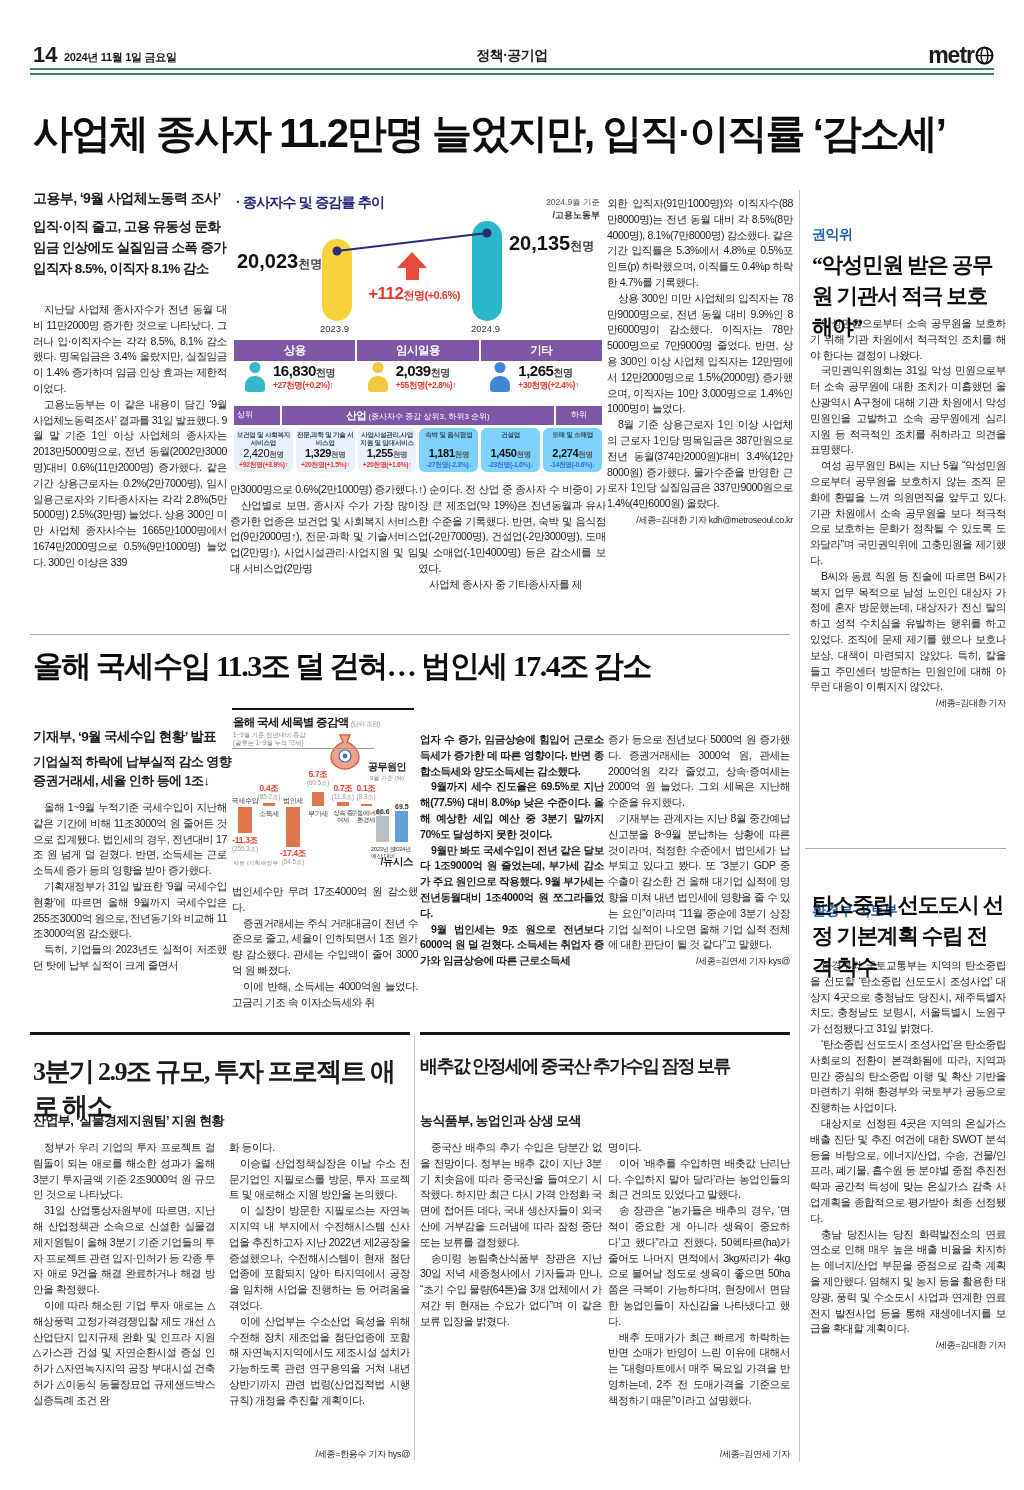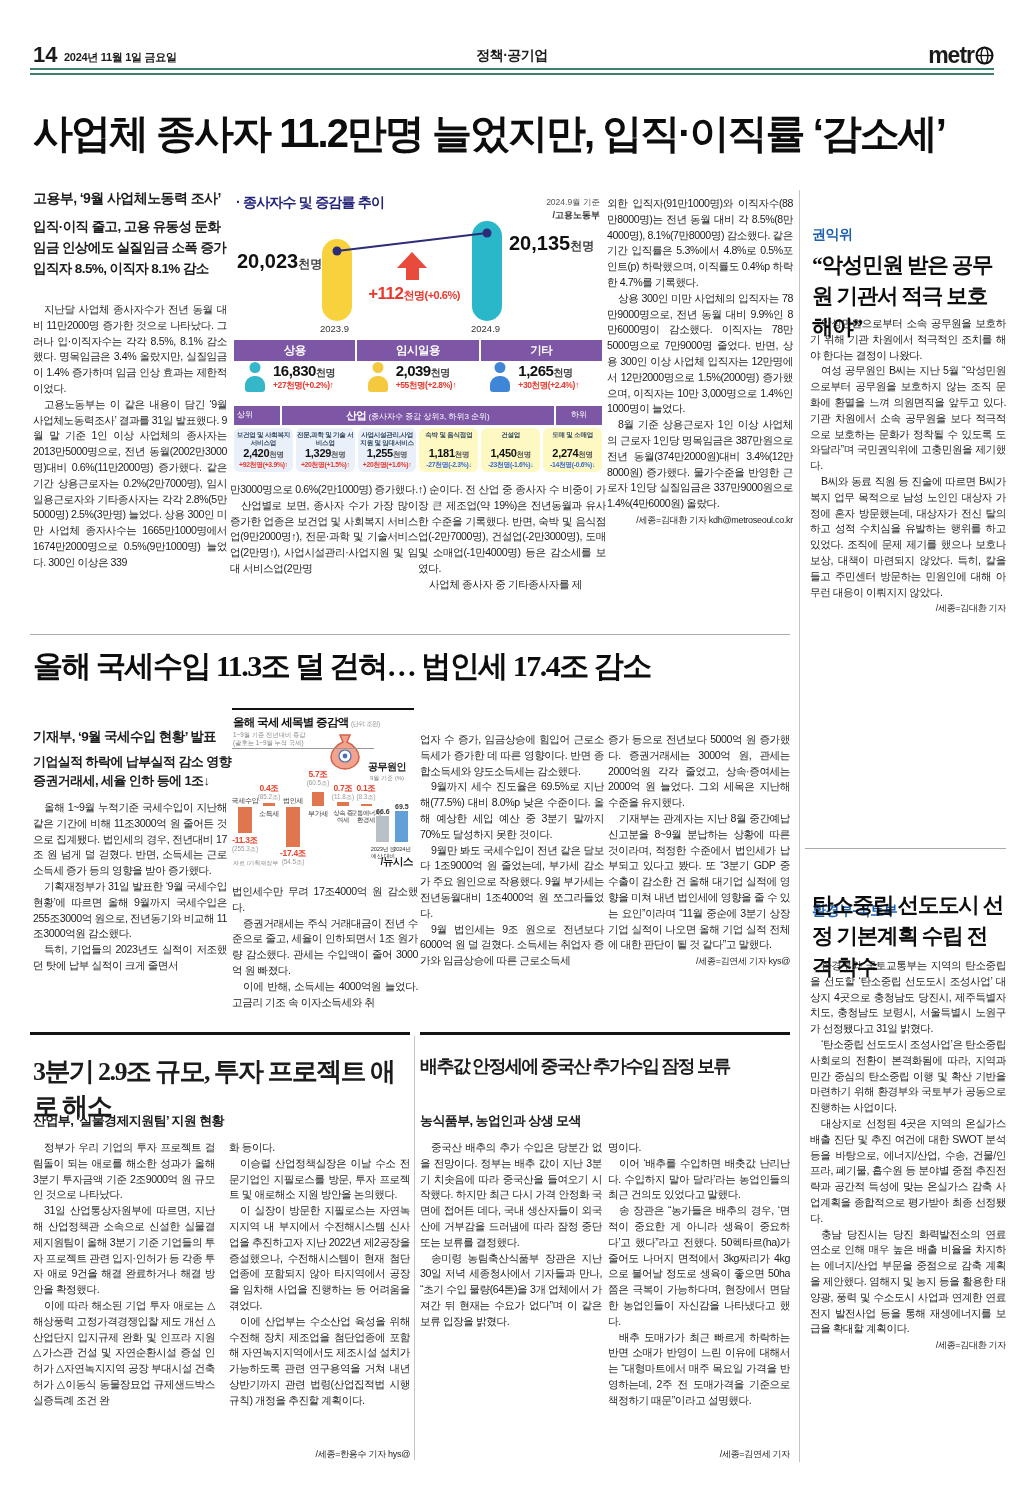--- a/index.html
+++ b/index.html
@@ -59,36 +59,36 @@
   .person::before{content:"";position:absolute;top:0;left:50%;transform:translateX(-50%);width:11px;height:11px;border-radius:50%;background:currentColor;}
   .person::after{content:"";position:absolute;bottom:0;left:50%;transform:translateX(-50%);width:20px;height:16px;border-radius:9px 9px 3px 3px;background:currentColor;}
   .gtxt{margin-left:7px;}
   .gtxt .v{font-size:15px;font-weight:800;letter-spacing:-0.5px;color:#111;}
   .gtxt .v span{font-size:10px;font-weight:600;color:#444;}
   .gtxt .d{font-size:8.5px;font-weight:700;color:#e8382c;letter-spacing:-0.4px;}
   .cards{display:flex;}
   .cards .card{flex:1;margin-right:3px;border-radius:6px;text-align:center;padding:3px 1px 2px;}
   .cards .card:last-child{margin-right:0;}
   .card.up{background:#e9f0fa;}
-  .card.down{background:#fef9c3;}
+  .card.down{background:#7dd3fc;}
   .card .nm{font-size:6.6px;line-height:8px;height:16px;color:#34495e;font-weight:700;letter-spacing:-0.3px;overflow:hidden;}
   .card .vl{font-size:11px;font-weight:800;color:#111;letter-spacing:-0.3px;}
   .card .vl span{font-size:7.5px;font-weight:600;color:#555;}
   .card .dl{font-size:6.8px;font-weight:700;letter-spacing:-0.3px;}
   .card.up .dl{color:#e8382c;}
   .card.down .dl{color:#3a6bd0;}
   
   .a2-rule{left:30px;width:760px;top:634px;}
   .a2-headline{left:33px;top:646px;width:760px;font-size:30px;font-weight:700;letter-spacing:-1.5px;color:#0d0d0d;}
   .a2-kicker{left:33px;top:728px;font-size:13.5px;}
   .a2-subs{left:33px;top:752px;}
   .a2-subs div{font-size:13px;line-height:19px;}
   .a2-col1{left:33px;top:800px;width:194px;height:214px;}
   .a2-col2{left:232px;top:884px;width:186px;height:130px;}
-  .a2-col3{left:420px;top:732px;width:184px;height:284px;}
+  .a2-col3{left:420px;top:732px;width:184px;height:284px;font-weight:bold;}
   .a2-col4{left:608px;top:732px;width:182px;height:284px;}
   
   .ig2{left:232px;top:708px;width:182px;height:160px;border-top:2px solid #111;}
   .ig2-title{left:1px;top:5px;font-size:11.5px;font-weight:800;letter-spacing:-0.7px;white-space:nowrap;}
   .ig2-title span{font-size:6.5px;font-weight:400;color:#999;}
   .ig2-n1{left:1px;top:21px;font-size:6.3px;color:#888;}
   .ig2-n2{left:1px;top:29px;font-size:6.3px;color:#888;}
   .ig2-main{left:0;top:38px;width:142px;height:110px;}
   .ig2-axis{left:0;top:58px;width:142px;height:1px;background:#999;}
   .bar2{position:absolute;background:#e0764e;}
@@ -223,21 +223,21 @@
 
     <div class="abs band band2" style="left:0;top:214px;width:368px;">
       <div class="cell" style="flex:0 0 40px;text-align:left;">상위</div>
       <div class="cell mid"><b>산업</b> <span>(종사자수 증감 상위3, 하위3 순위)</span></div>
       <div class="cell" style="flex:0 0 40px;text-align:center;">하위</div>
     </div>
 
     <div class="abs cards" style="left:0;top:236px;width:368px;">
       <div class="card up">
         <div class="nm">보건업 및 사회복지 서비스업</div>
-        <div class="vl"><span style="font-size:11px;font-weight:700;color:#111;">2,420</span><span>천명</span></div>
+        <div class="vl"><span style="font-size:11px;font-weight:400;color:#111;">2,420</span><span>천명</span></div>
         <div class="dl">+92천명(+3.9%)↑</div>
       </div>
       <div class="card up">
         <div class="nm">전문,과학 및 기술 서비스업</div>
         <div class="vl"><span style="font-size:11px;font-weight:800;color:#111;">1,329</span><span>천명</span></div>
         <div class="dl">+20천명(+1.5%)↑</div>
       </div>
       <div class="card up">
         <div class="nm">사업시설관리,사업지원 및 임대서비스업</div>
         <div class="vl"><span style="font-size:11px;font-weight:800;color:#111;">1,255</span><span>천명</span></div>
@@ -275,20 +275,21 @@
     <p>8월 기준 상용근로자 1인 이상 사업체의 근로자 1인당 명목임금은 387만원으로 전년 동월(374만2000원)대비 3.4%(12만8000원) 증가했다. 물가수준을 반영한 근로자 1인당 실질임금은 337만9000원으로 1.4%(4만6000원) 올랐다.</p>
     <div class="byline">/세종=김대환 기자 kdh@metroseoul.co.kr</div>
   </div>
 
   <div class="abs vrule sb-vrule"></div>
 
   <div class="abs sb-kicker sb1-kicker">권익위</div>
   <div class="abs sb-headline sb1-headline serif">“악성민원 받은 공무원 기관서 적극 보호해야”</div>
   <div class="abs sb1-body col">
     <p>악성민원으로부터 소속 공무원을 보호하기 위해 기관 차원에서 적극적인 조치를 해야 한다는 결정이 나왔다.</p>
+    <p>국민권익위원회는 31일 악성 민원으로부터 소속 공무원에 대한 조치가 미흡했던 울산광역시 A구청에 대해 기관 차원에서 악성 민원인을 고발하고 소속 공무원에게 심리 지원 등 적극적인 조치를 취하라고 의견을 표명했다.</p>
     <p>여성 공무원인 B씨는 지난 5월 “악성민원으로부터 공무원을 보호하지 않는 조직 문화에 환멸을 느껴 의원면직을 앞두고 있다. 기관 차원에서 소속 공무원을 보다 적극적으로 보호하는 문화가 정착될 수 있도록 도와달라”며 국민권익위에 고충민원을 제기했다.</p>
     <p>B씨와 동료 직원 등 진술에 따르면 B씨가 복지 업무 목적으로 남성 노인인 대상자 가정에 혼자 방문했는데, 대상자가 전신 탈의하고 성적 수치심을 유발하는 행위를 하고 있었다. 조직에 문제 제기를 했으나 보호나 보상, 대책이 마련되지 않았다. 특히, 칼을 들고 주민센터 방문하는 민원인에 대해 아무런 대응이 이뤄지지 않았다.</p>
     <div class="byline">/세종=김대환 기자</div>
   </div>
 
   <div class="abs hrule sb-rule"></div>
 
   <div class="abs sb-kicker sb2-kicker">환경부-국토부</div>
   <div class="abs sb-headline sb2-headline serif">탄소중립 선도도시 선정 기본계획 수립 전격 착수</div>
   <div class="abs sb2-body col">

